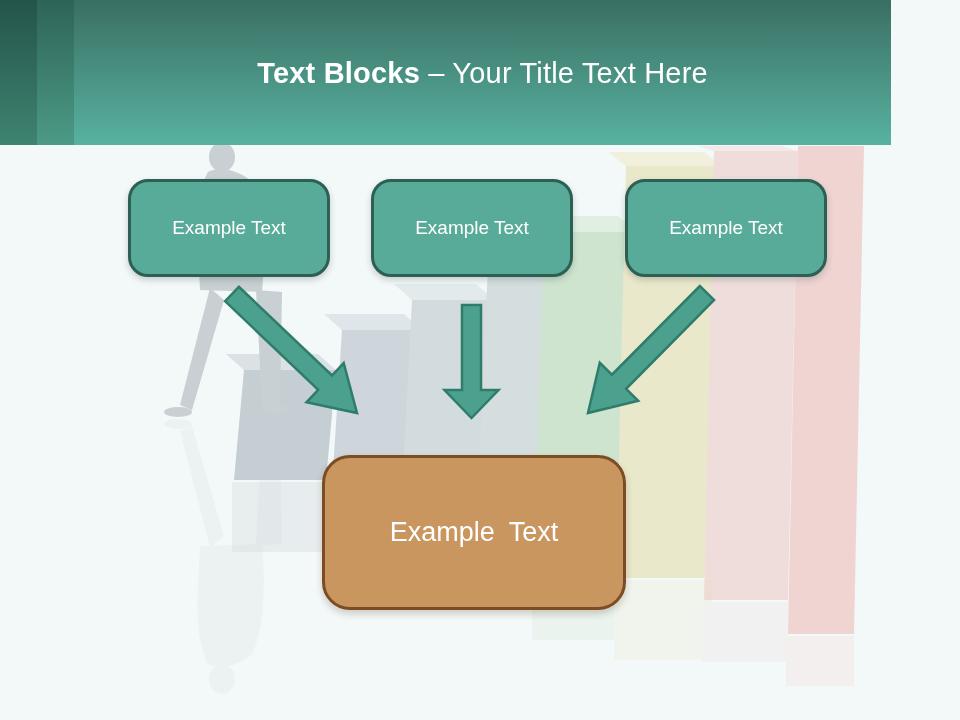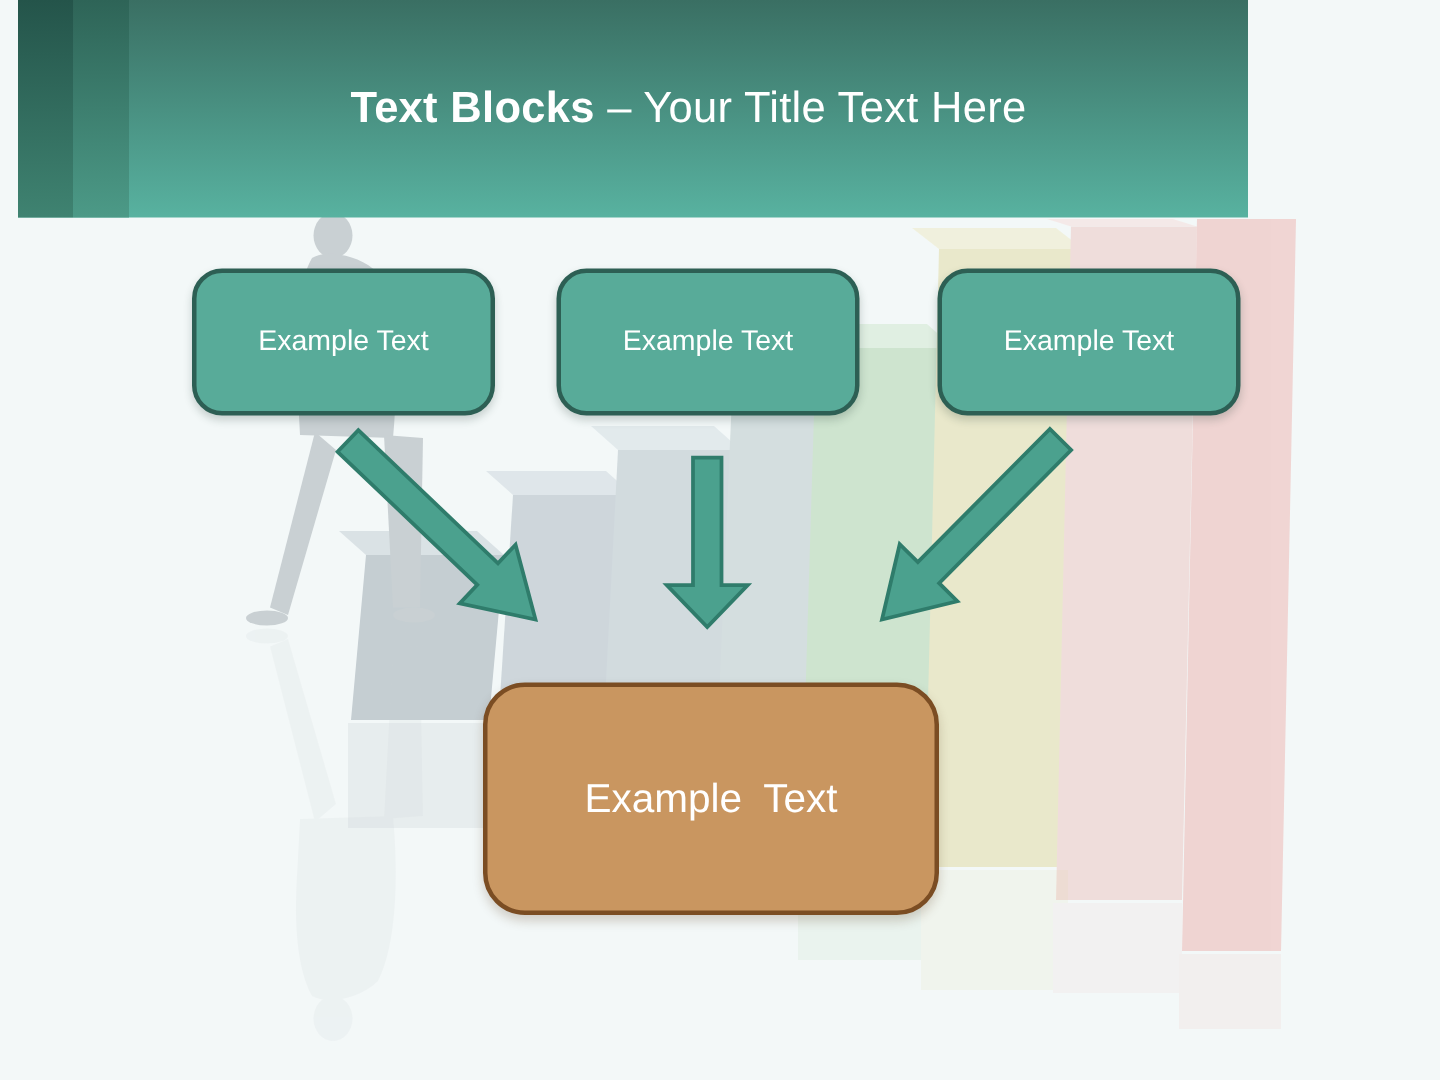--- a/index.html
+++ b/index.html
@@ -6,21 +6,21 @@
   .slide {
     position:relative; width:960px; height:720px; overflow:hidden;
     background: var(--canvas-bg, #f3f8f8);
     font-family:"Liberation Sans", sans-serif;
     margin:0 auto;
   }
   .bg-art { position:absolute; left:0; top:0; width:960px; height:720px; }
 
   
   .header {
-    position:absolute; left:12px; top:0; width:820px; height:145px;
+    position:absolute; left:0; top:0; width:891px; height:145px;
     background:linear-gradient(180deg, var(--header-top,#3a6f63), var(--header-bottom,#58b2a0));
   }
   .stripe { position:absolute; top:0; height:145px; }
   .stripe.s1 { left:0; width:37px; background:linear-gradient(180deg, var(--stripe1-top,#24544a), var(--stripe1-bottom,#3f8371)); }
   .stripe.s2 { left:37px; width:37px; background:linear-gradient(180deg, var(--stripe2-top,#2e6457), var(--stripe2-bottom,#4c9a87)); }
   .title {
     position:absolute; left:74px; right:0; top:50%; transform:translateY(-50%);
     margin:0; text-align:center; color:#fff; font-size:29px; font-weight:400; letter-spacing:.2px;
     white-space:nowrap;
   }

